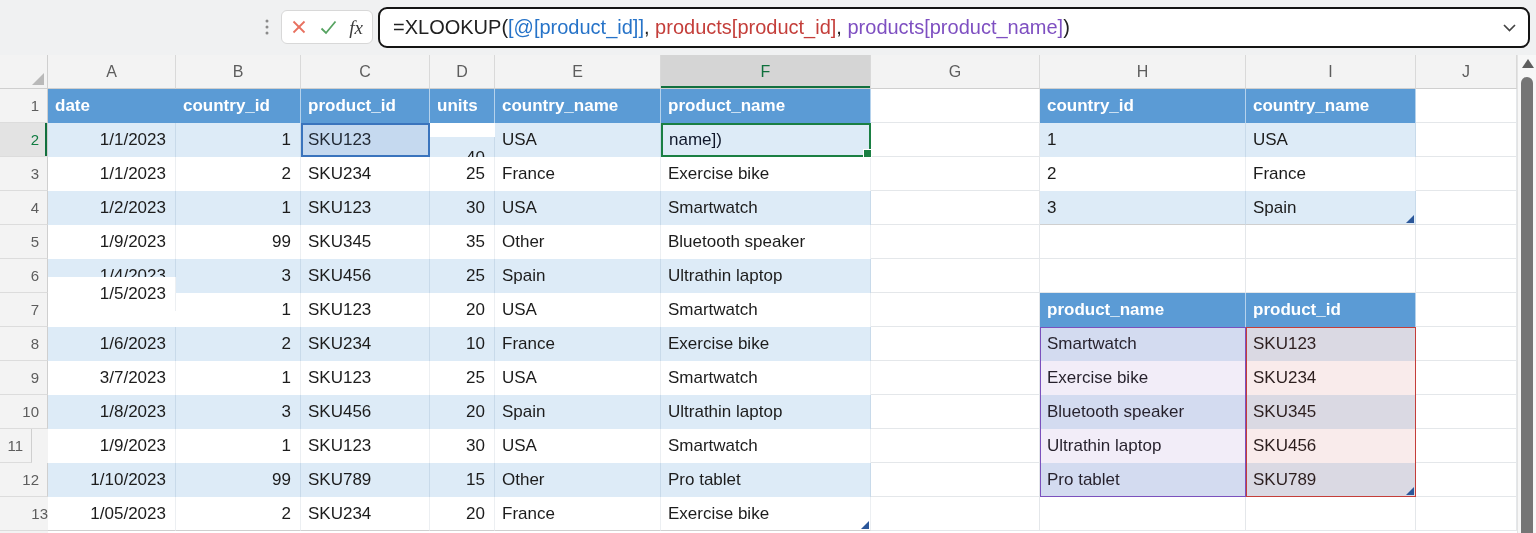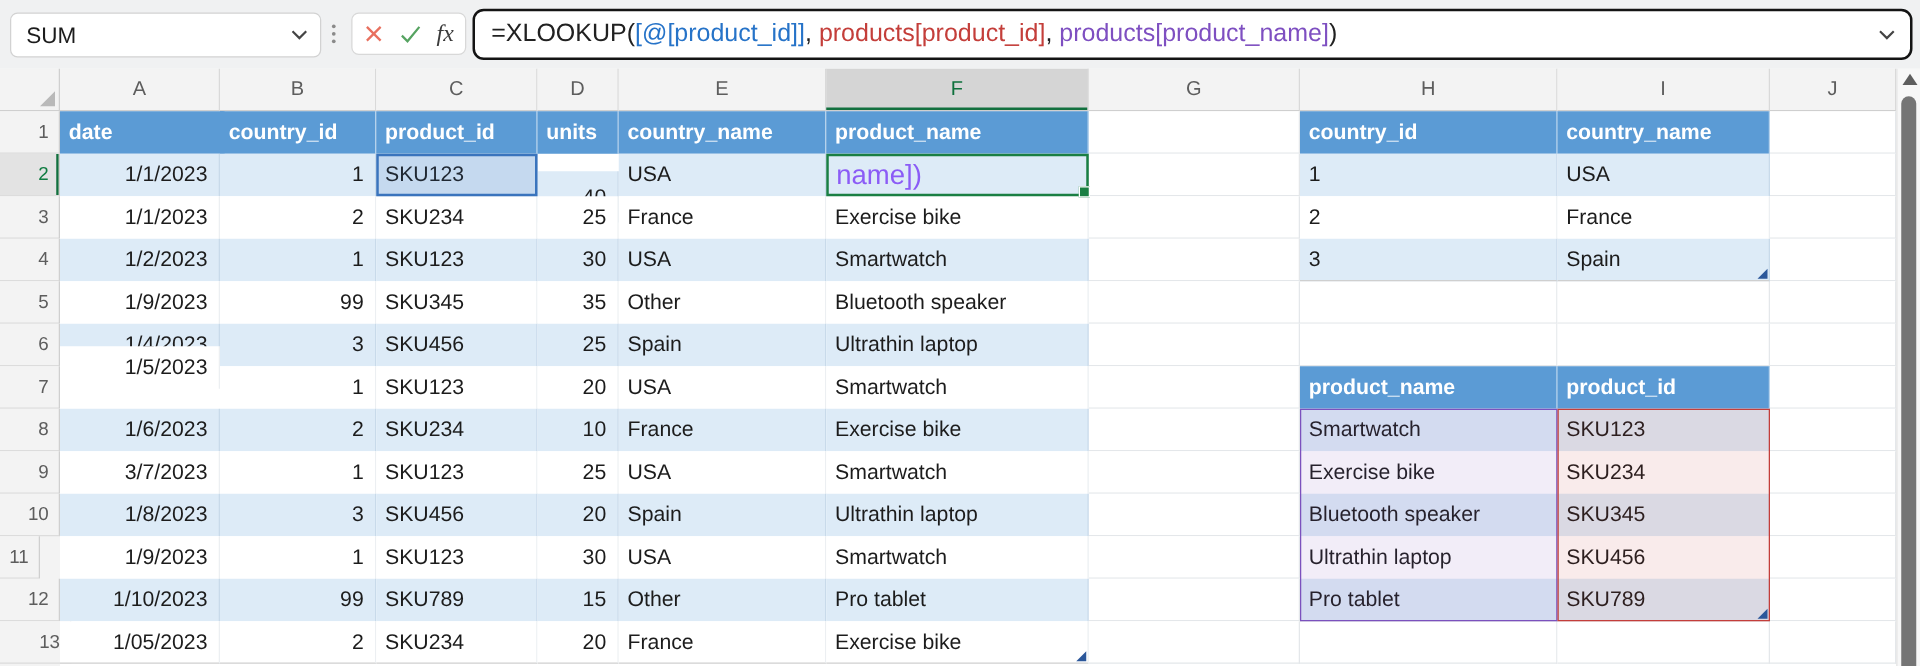--- a/index.html
+++ b/index.html
@@ -42,40 +42,34 @@
   .banded{background:#ddebf7;border-right:1px solid rgba(92,130,170,.16);}
   .wrow{background:#ffffff;border-right:1px solid rgba(120,140,160,.14);}
   .tbottom{border-bottom:1px solid #cfcfcf;}
   .emptycell{background:#fff;border-right:1px solid #e4e7ea;border-bottom:1px solid #e4e7ea;box-sizing:border-box;}
   
   .refblue{border:2px solid #3a74bd;background:rgba(58,116,189,.14);box-sizing:border-box;pointer-events:none;}
   .refpurple{border:1.5px solid #7b51bd;background:rgba(125,82,190,.10);box-sizing:border-box;pointer-events:none;}
   .refred{border:1.5px solid #c43e3a;background:rgba(198,62,58,.10);box-sizing:border-box;pointer-events:none;}
   .editcell{border:2px solid #1a7f43;background:transparent;box-sizing:border-box;}
   .editcell .fillhandle{position:absolute;right:-3px;bottom:-3px;width:7px;height:7px;background:#1a7f43;border:1px solid #fff;}
-  .edittext{position:absolute;left:6px;top:0;height:100%;display:flex;align-items:center;font-size:22px;color:#8b5cf6;}
+  .edittext{position:absolute;left:6px;top:0;height:100%;display:flex;align-items:center;font-size:17px;color:#0f172a;}
   .handle{width:0;height:0;border-style:solid;border-width:0 0 8px 8px;border-color:transparent transparent #2b579a transparent;}
   
   .vscroll{left:1517px;top:55px;width:19px;height:478px;background:#f7f7f7;border-left:1px solid #e3e3e3;box-sizing:border-box;}
   .vthumb{position:absolute;left:3px;top:22px;width:12px;height:470px;background:#757575;border-radius:7px;}
   .varrow{position:absolute;left:3.5px;top:4px;width:0;height:0;border-style:solid;border-width:0 6px 9px 6px;
           border-color:transparent transparent #5e5e5e transparent;}
 </style>
 </head>
 <body>
 
 <div id="app">
 
   <div class="abs topbar">
-    <div class="abs namebox">
-      <span>SUM</span>
-      <svg width="13" height="8" viewBox="0 0 13 8">
-          <polyline points="1,1 6.5,6.5 12,1" fill="none" stroke="#444" stroke-width="1.7"></polyline>
-        </svg>
-    </div>
     <div class="abs grip">
       <svg width="4" height="16" viewBox="0 0 4 16">
           <circle cx="2" cy="2" r="1.5" fill="#8a8a8a"></circle>
           <circle cx="2" cy="8" r="1.5" fill="#8a8a8a"></circle>
           <circle cx="2" cy="14" r="1.5" fill="#8a8a8a"></circle>
         </svg>
     </div>
     <div class="abs fxbox">
       <button class="iconbtn">
         <svg width="16" height="16" viewBox="0 0 16 16">

